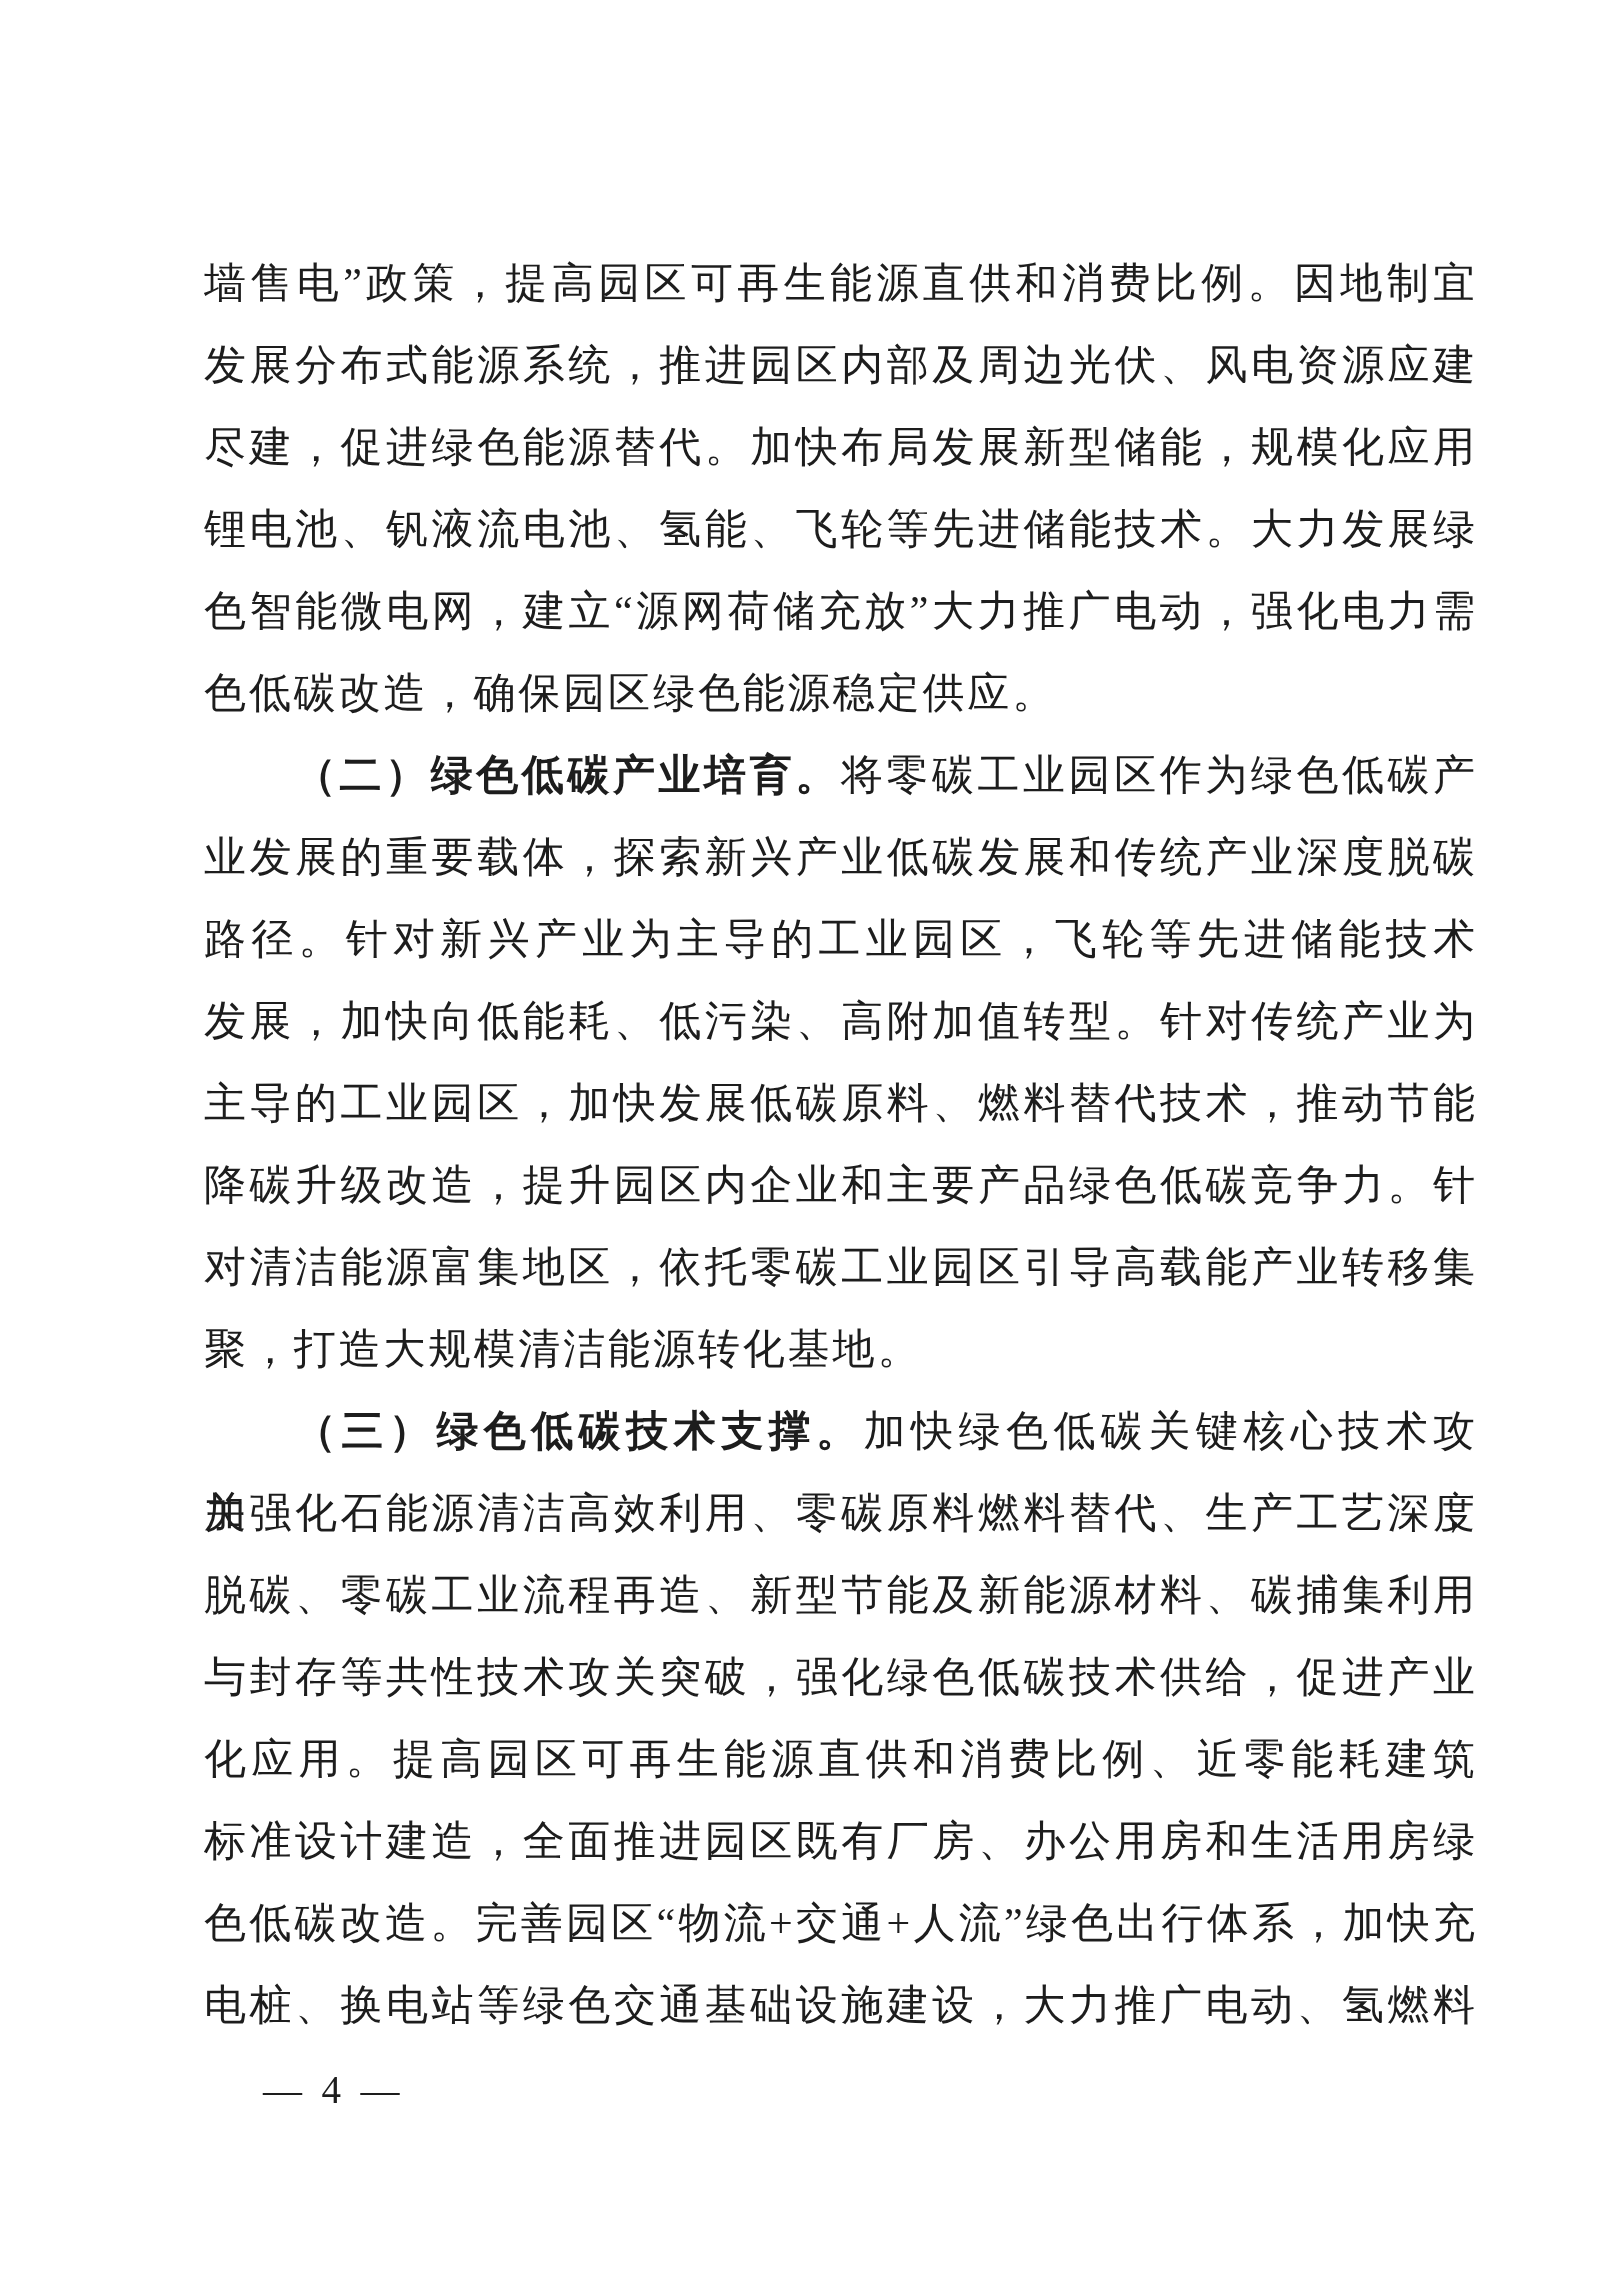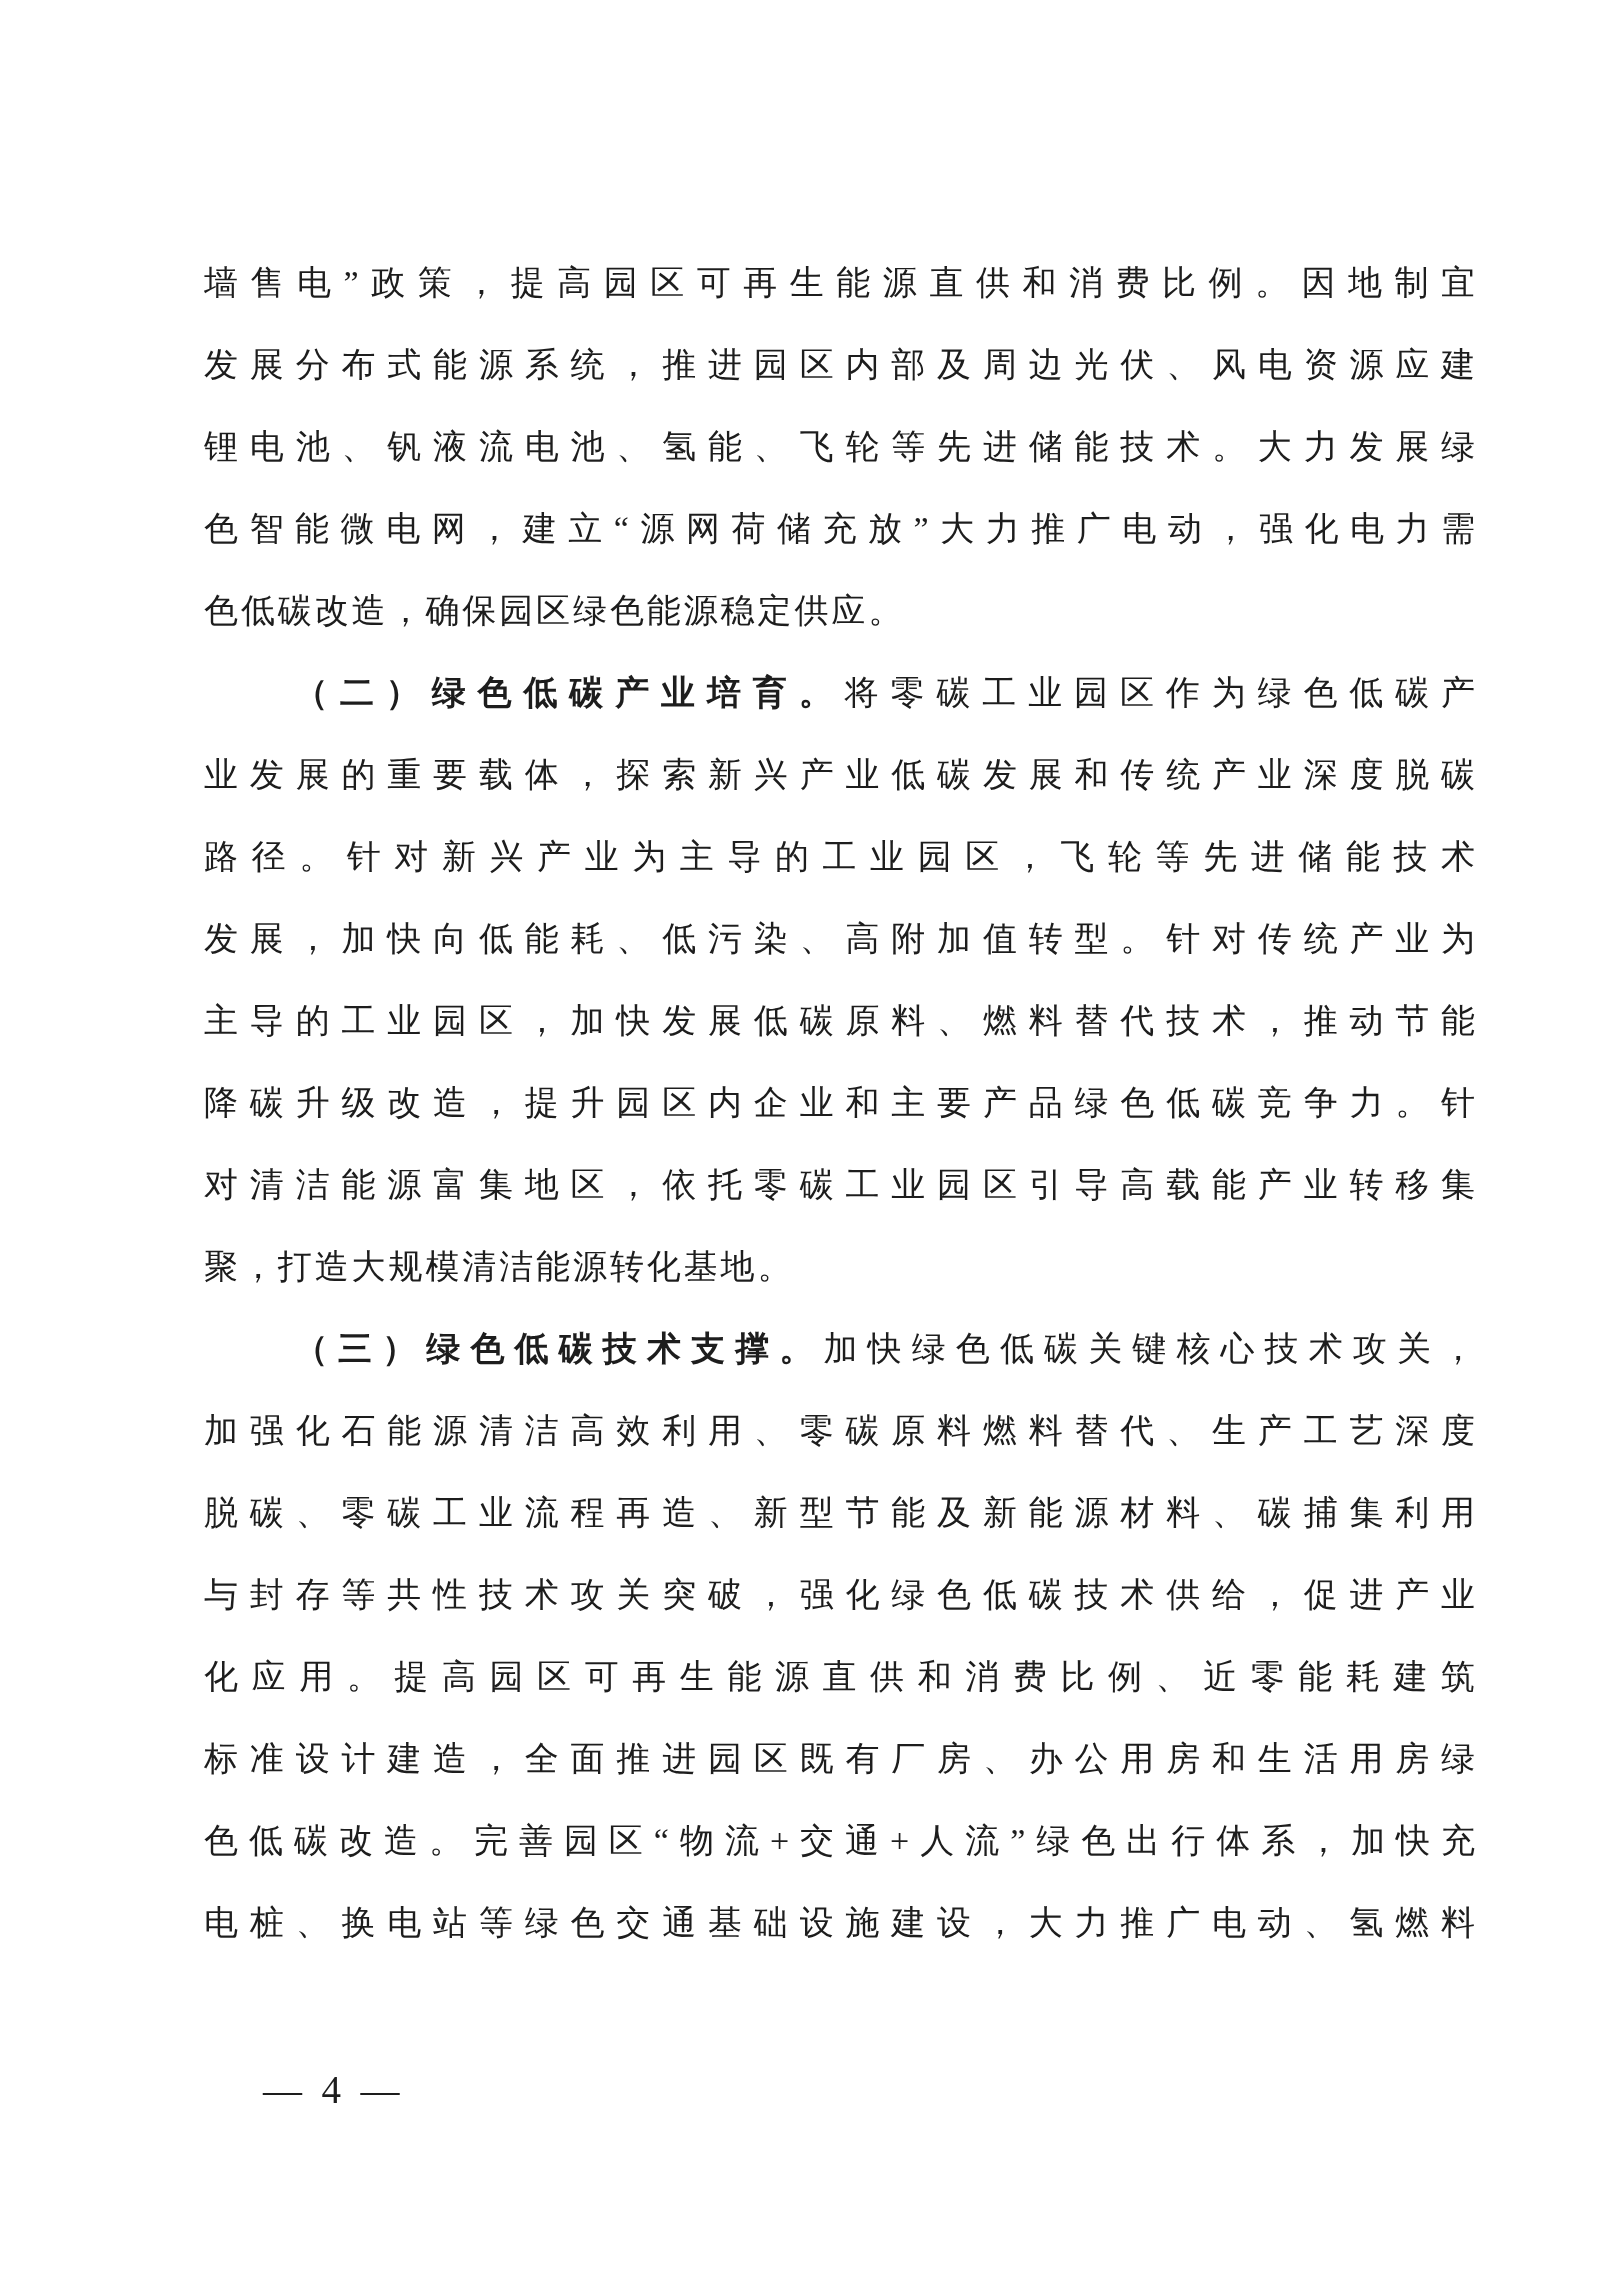--- a/index.html
+++ b/index.html
@@ -18,21 +18,21 @@
     color: #1d1d1d;
   }
   .doc-body {
     position: absolute;
     left: 204px;
     top: 242px;
     width: 1274px;
   }
   .paragraph { margin: 0; }
   .line {
-    font-size: 34px;
+    font-size: 42px;
     line-height: 82px;
     height: 82px;
     letter-spacing: 2.9px;
     white-space: normal;
   }
   .line.justify {
     text-align: justify;
     text-align-last: justify;
     text-justify: inter-character;
   }
@@ -52,20 +52,21 @@
   }
 </style>
 </head>
 <body>
 
 <div class="page">
   <main class="doc-body">
       <div class="paragraph">
         <div class="line justify"><span class="seg">墙售电”政策，提高园区可再生能源直供和消费比例。因地制宜</span></div>
         <div class="line justify"><span class="seg">发展分布式能源系统，推进园区内部及周边光伏、风电资源应建</span></div>
+        <div class="line justify"><span class="seg">尽建，促进绿色能源替代。加快布局发展新型储能，规模化应用</span></div>
         <div class="line justify"><span class="seg">锂电池、钒液流电池、氢能、飞轮等先进储能技术。大力发展绿</span></div>
         <div class="line justify"><span class="seg">色智能微电网，建立“源网荷储充放”大力推广电动，强化电力需</span></div>
         <div class="line"><span class="seg">色低碳改造，确保园区绿色能源稳定供应。</span></div>
       </div>
       <div class="paragraph">
         <div class="line justify indent"><span class="seg seg-bold">（二）绿色低碳产业培育。</span><span class="seg">将零碳工业园区作为绿色低碳产</span></div>
         <div class="line justify"><span class="seg">业发展的重要载体，探索新兴产业低碳发展和传统产业深度脱碳</span></div>
         <div class="line justify"><span class="seg">路径。针对新兴产业为主导的工业园区，飞轮等先进储能技术</span></div>
         <div class="line justify"><span class="seg">发展，加快向低能耗、低污染、高附加值转型。针对传统产业为</span></div>
         <div class="line justify"><span class="seg">主导的工业园区，加快发展低碳原料、燃料替代技术，推动节能</span></div>

